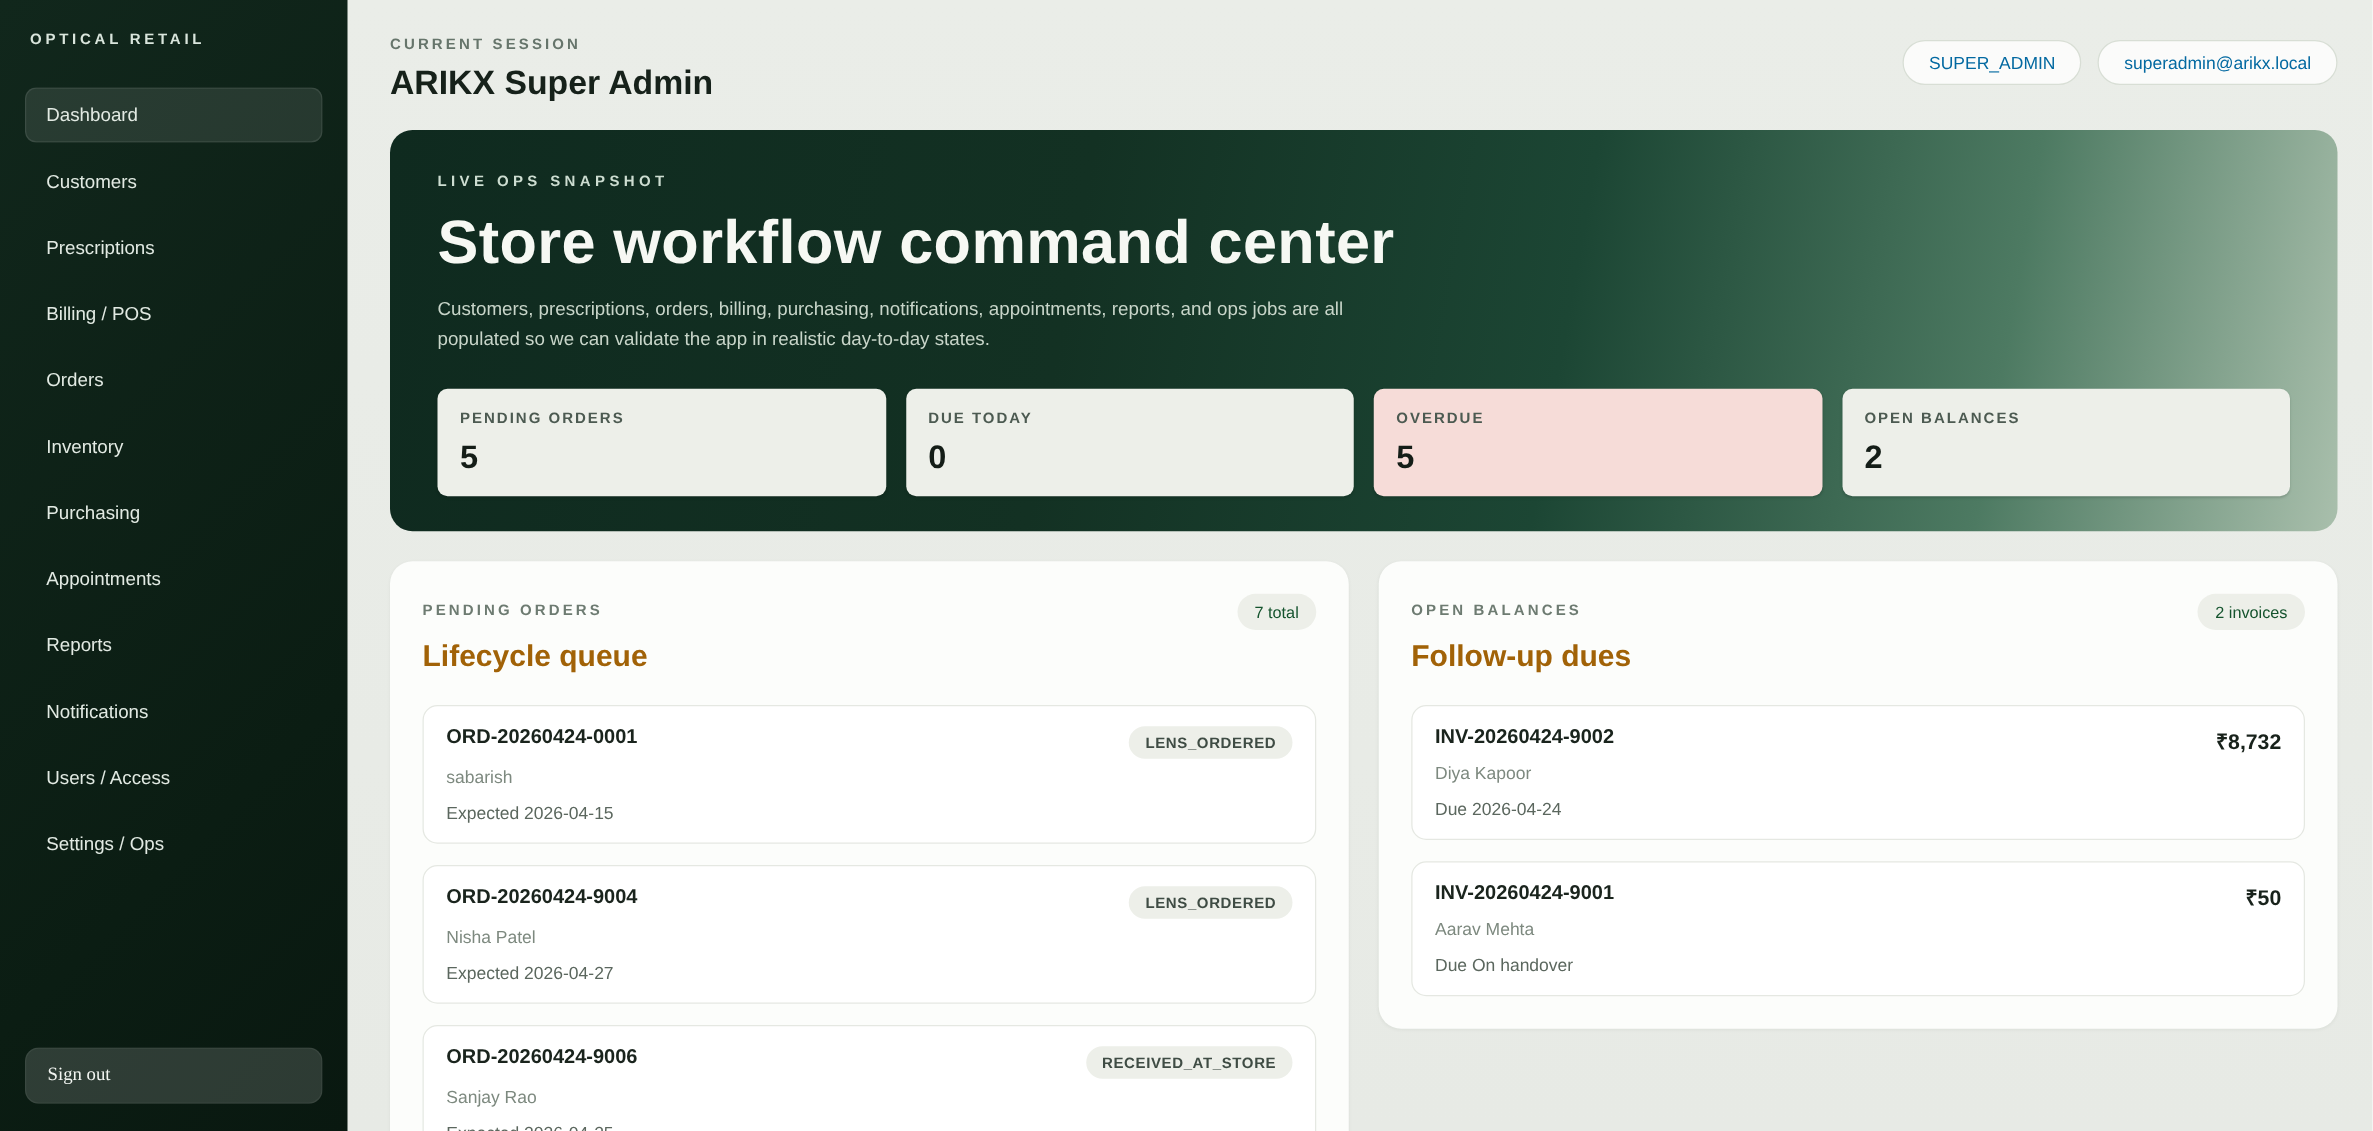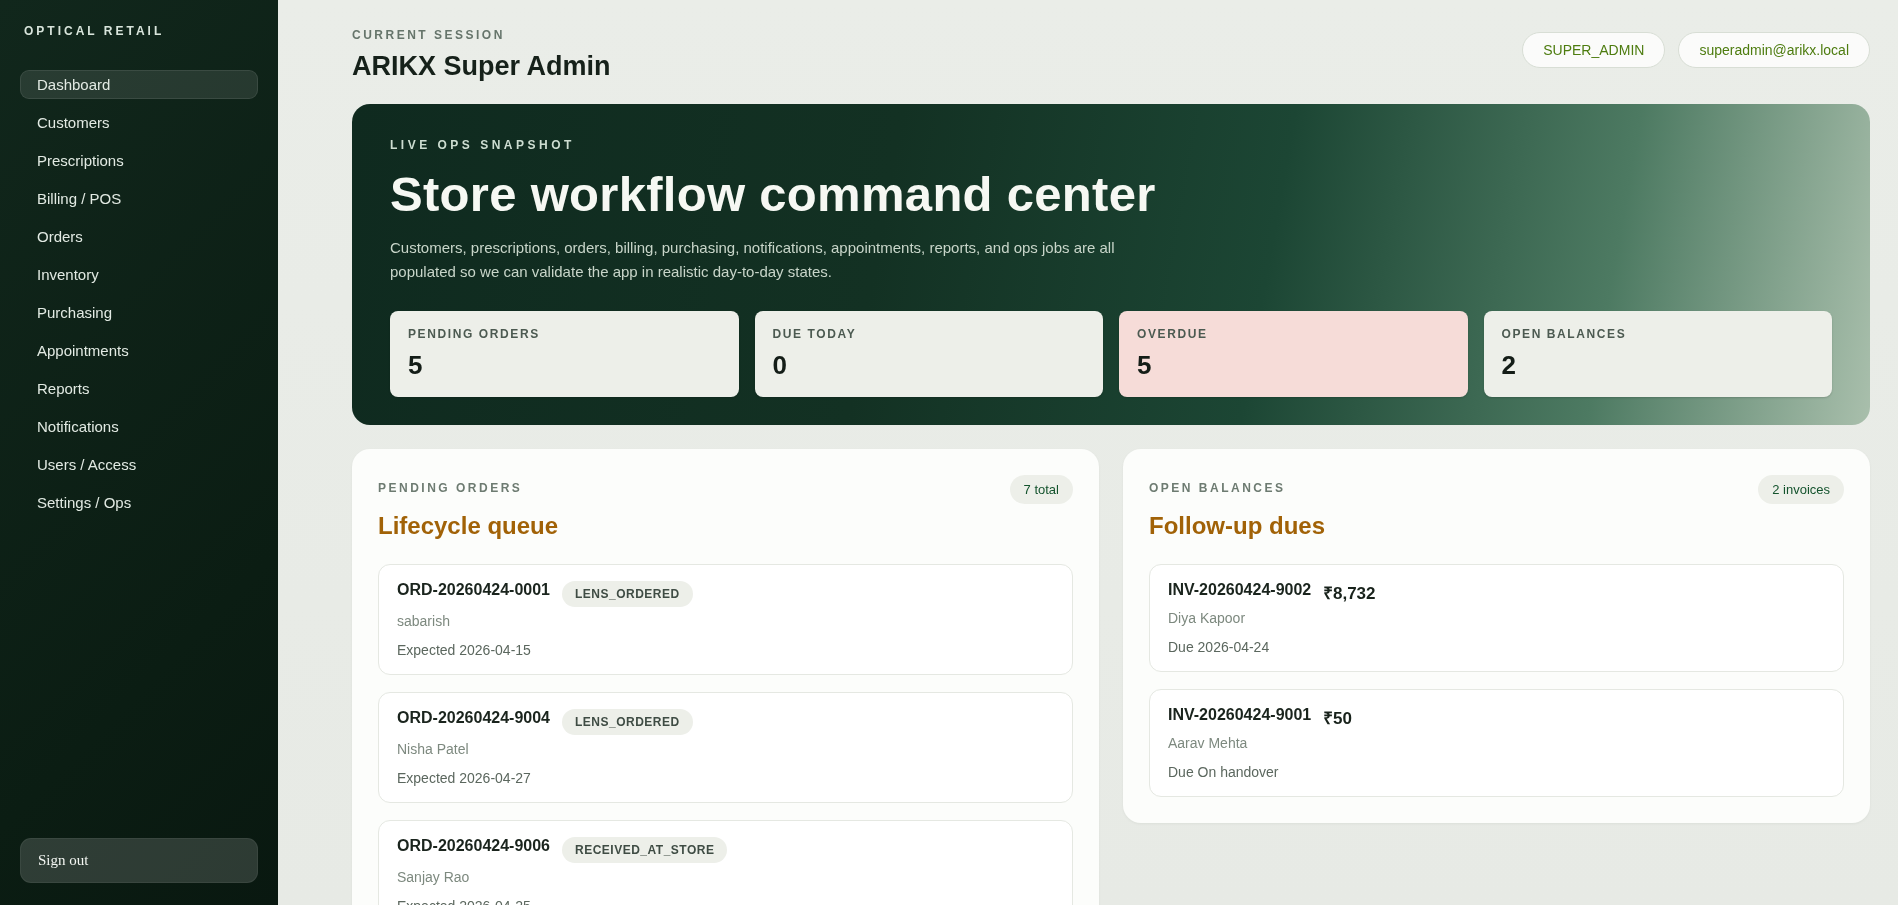--- a/index.html
+++ b/index.html
@@ -22,21 +22,21 @@
   }
   .brand {
     font-size: 12px;
     font-weight: 700;
     letter-spacing: 3px;
     color: #d9e5dc;
     margin: 0 4px 32px;
   }
   .nav { display: flex; flex-direction: column; gap: 9px; }
   .nav-item {
-    height: 29px;
+    height: 44px;
     display: flex;
     align-items: center;
     padding: 0 16px;
     border-radius: 9px;
     font-size: 15px;
     color: #e2eae3;
     cursor: pointer;
     border: 1px solid transparent;
   }
   .nav-item.active {
@@ -51,38 +51,38 @@
     border: 1px solid rgba(255,255,255,0.06);
     color: #f3f6f2;
     font-size: 15px;
     text-align: left;
     padding: 0 17px;
     font-family: Liberation Serif, serif;
     cursor: pointer;
   }
 
   
-  .main { flex: 1; padding: 28px 28px 0 34px; overflow: hidden; margin-left: 40px; }
+  .main { flex: 1; padding: 28px 28px 0 34px; overflow: hidden; }
 
   .topbar { display: flex; justify-content: space-between; align-items: flex-start; }
   .session-label {
     font-size: 12px;
     font-weight: 700;
     letter-spacing: 2.5px;
     color: #66756b;
   }
   .page-title { font-size: 27px; font-weight: 700; color: #16211a; margin-top: 9px; }
   .badges { display: flex; gap: 13px; margin-top: 4px; }
   .pill {
     background: rgba(255,255,255,0.78);
     border: 1px solid #d8ded5;
     border-radius: 999px;
     padding: 9px 20px;
     font-size: 14px;
-    color: #4d7c0f;
+    color: #0369a1;
     white-space: nowrap;
   }
 
   
   .hero {
     margin-top: 22px;
     border-radius: 18px;
     background: linear-gradient(100deg, #0f2a1f 0%, #133123 35%, #1c4634 60%, #4d7a62 82%, #a9bfac 100%);
     padding: 34px 38px 28px;
   }
@@ -149,21 +149,21 @@
     white-space: nowrap;
   }
   .panel-title { font-size: 24px; font-weight: 700; color: #a16207; margin-top: 8px; }
   .list { margin-top: 24px; display: flex; flex-direction: column; gap: 17px; }
   .card {
     border: 1px solid #e5e8e2;
     border-radius: 12px;
     padding: 16px 18px;
     background: #ffffff;
   }
-  .card-top { display: flex; justify-content: flex-start; align-items: flex-start; gap: 12px; }
+  .card-top { display: flex; justify-content: space-between; align-items: flex-start; gap: 12px; }
   .card-id { font-size: 16px; font-weight: 700; color: #1a241d; }
   .status-pill {
     background: #edefe9;
     border-radius: 999px;
     padding: 6px 13px;
     font-size: 12px;
     font-weight: 700;
     letter-spacing: 0.5px;
     color: #3f4c44;
     white-space: nowrap;

